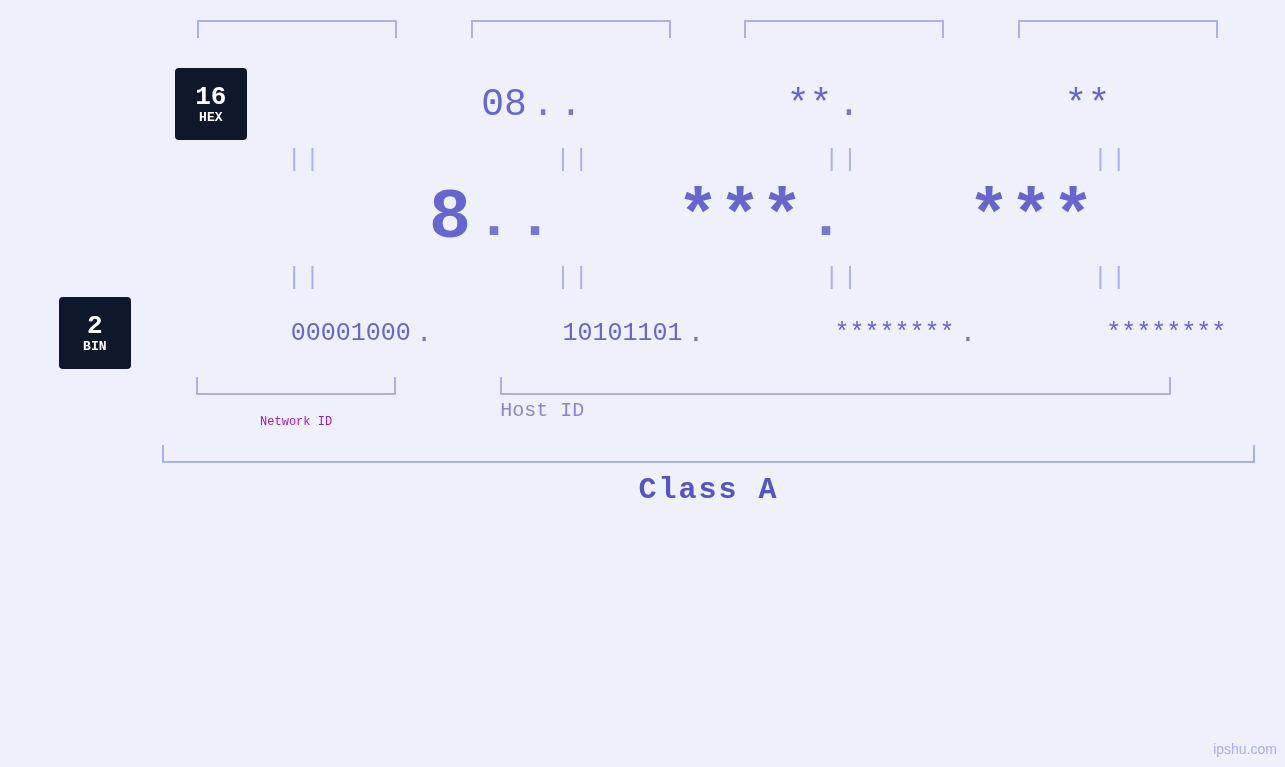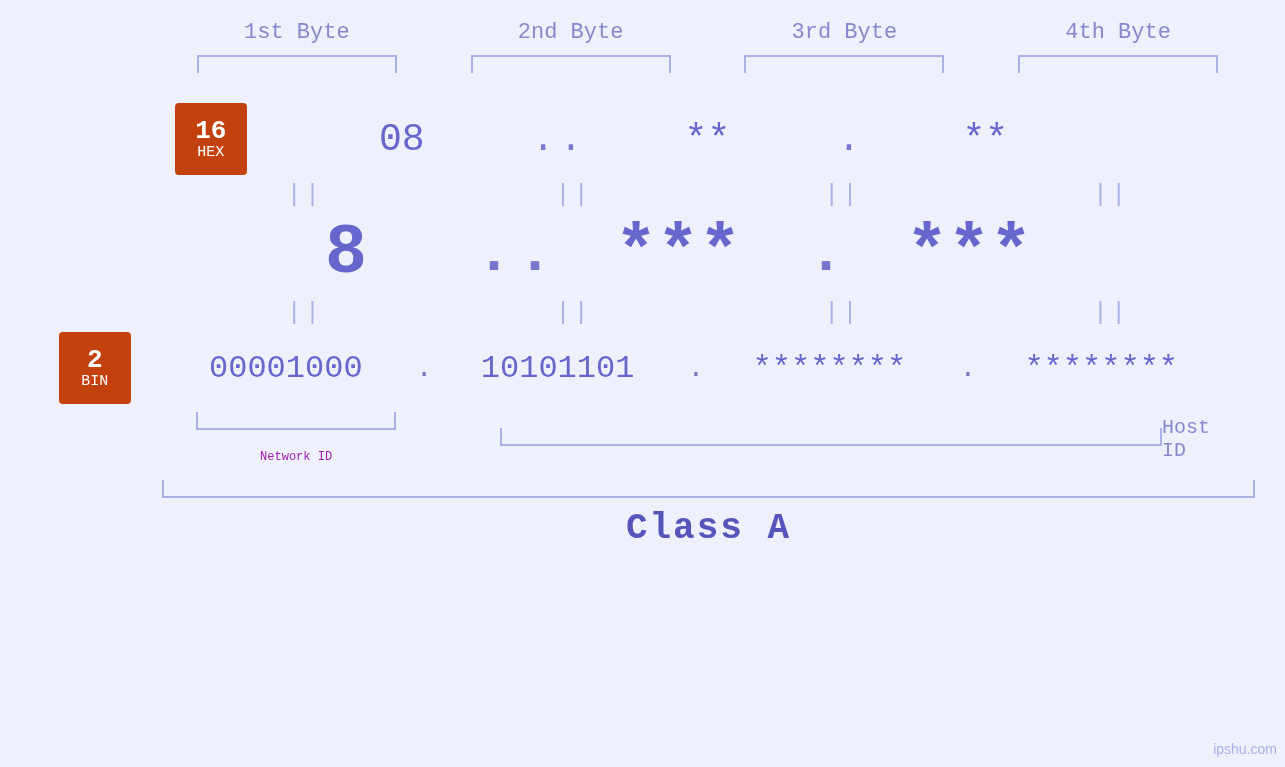--- a/index.html
+++ b/index.html
@@ -55,39 +55,39 @@
       height: 18px;
       border: 2px solid #aab0e8;
       border-bottom: none;
       border-radius: 0;
     }
 
     
     .label-badge {
       width: 72px;
       height: 72px;
-      background-color: #c2410c;
+      background-color: #0f172a;
       color: white;
       display: flex;
       flex-direction: column;
       align-items: center;
       justify-content: center;
       border-radius: 4px;
       flex-shrink: 0;
     }
 
     .label-badge .num {
       font-size: 26px;
       font-weight: bold;
       line-height: 1;
     }
 
     .label-badge .base {
-      font-size: 15px;
-      font-weight: normal;
+      font-size: 13px;
+      font-weight: bold;
     }
 
     .data-row {
       display: flex;
       align-items: center;
       margin-bottom: 0;
     }
 
     .row-content {
       display: flex;
@@ -96,21 +96,21 @@
       margin-left: 30px;
       justify-content: space-around;
     }
 
     .cell {
       width: 250px;
       text-align: center;
       color: #6666cc;
       display: flex;
       align-items: center;
-      justify-content: center;
+      justify-content: flex-end;
     }
 
     .cell-value {
       font-size: 38px;
     }
 
     .cell-dot {
       font-size: 38px;
       color: #7777cc;
       margin-left: 5px;
@@ -127,21 +127,21 @@
       font-weight: bold;
     }
 
     .dec-row .cell-dot {
       font-size: 60px;
       font-weight: bold;
     }
 
     
     .bin-row .cell-value {
-      font-size: 32px;
+      font-size: 25px;
     }
 
     
     .equals-row {
       display: flex;
       margin-left: 130px;
       width: calc(100% - 130px - 60px);
       margin-left: 132px;
       justify-content: space-around;
       padding: 0 10px;
@@ -164,26 +164,20 @@
       color: #aab0e8;
       font-size: 14px;
       font-family: Arial, sans-serif;
     }
   </style>
 </head>
 <body>
 
 <div class="main-container">
 
-  <div class="byte-headers">
-    <div class="byte-header">1st Byte</div>
-    <div class="byte-header">2nd Byte</div>
-    <div class="byte-header">3rd Byte</div>
-    <div class="byte-header">4th Byte</div>
-  </div>
 
   <div class="bracket-row">
     <div class="bracket"></div>
     <div class="bracket"></div>
     <div class="bracket"></div>
     <div class="bracket"></div>
   </div>
 
   <div class="data-row hex-row">
     <div class="label-badge">
@@ -263,26 +257,26 @@
 
   <div style="display:flex; margin-left:132px; width:calc(100% - 132px - 60px); margin-top:8px; align-items:flex-start; padding: 0 10px;">
 
     <div style="display:flex; flex-direction:column; align-items:center; flex:1;">
       <div style="width:200px; height:18px; border:2px solid #aab0e8; border-top:none;"></div>
       <div style="color:#a21caf; font-size:12px; margin-top:20px; font-family:'Courier New',Courier,monospace;">Network ID</div>
     </div>
 
     <div style="width:80px;"></div>
 
-    <div style="display:flex; align-items:center; flex:3;">
+    <div style="display:flex; flex-direction:column; align-items:flex-start; flex:3;">
       <div style="width:90%; height:18px; border:2px solid #aab0e8; border-top:none;"></div>
       <div style="color:#8888cc; font-size:20px; margin-top:4px; font-family:'Courier New',Courier,monospace;">Host ID</div>
     </div>
   </div>
 
   <div style="display:flex; flex-direction:column; align-items:center; margin-left:132px; width:calc(100% - 132px - 60px); margin-top:16px;">
     <div style="width:100%; height:18px; border:2px solid #aab0e8; border-top:none;"></div>
-    <div style="color:#5555bb; font-size:36px; font-weight:bold; margin-top:10px; font-family:'Courier New',Courier,monospace; letter-spacing:2px;">Class A</div>
+    <div style="color:#5555bb; font-size:30px; font-weight:bold; margin-top:10px; font-family:'Courier New',Courier,monospace; letter-spacing:2px;">Class A</div>
   </div>
 
 </div>
 
 <div class="watermark">ipshu.com</div>
 
 </body></html>

